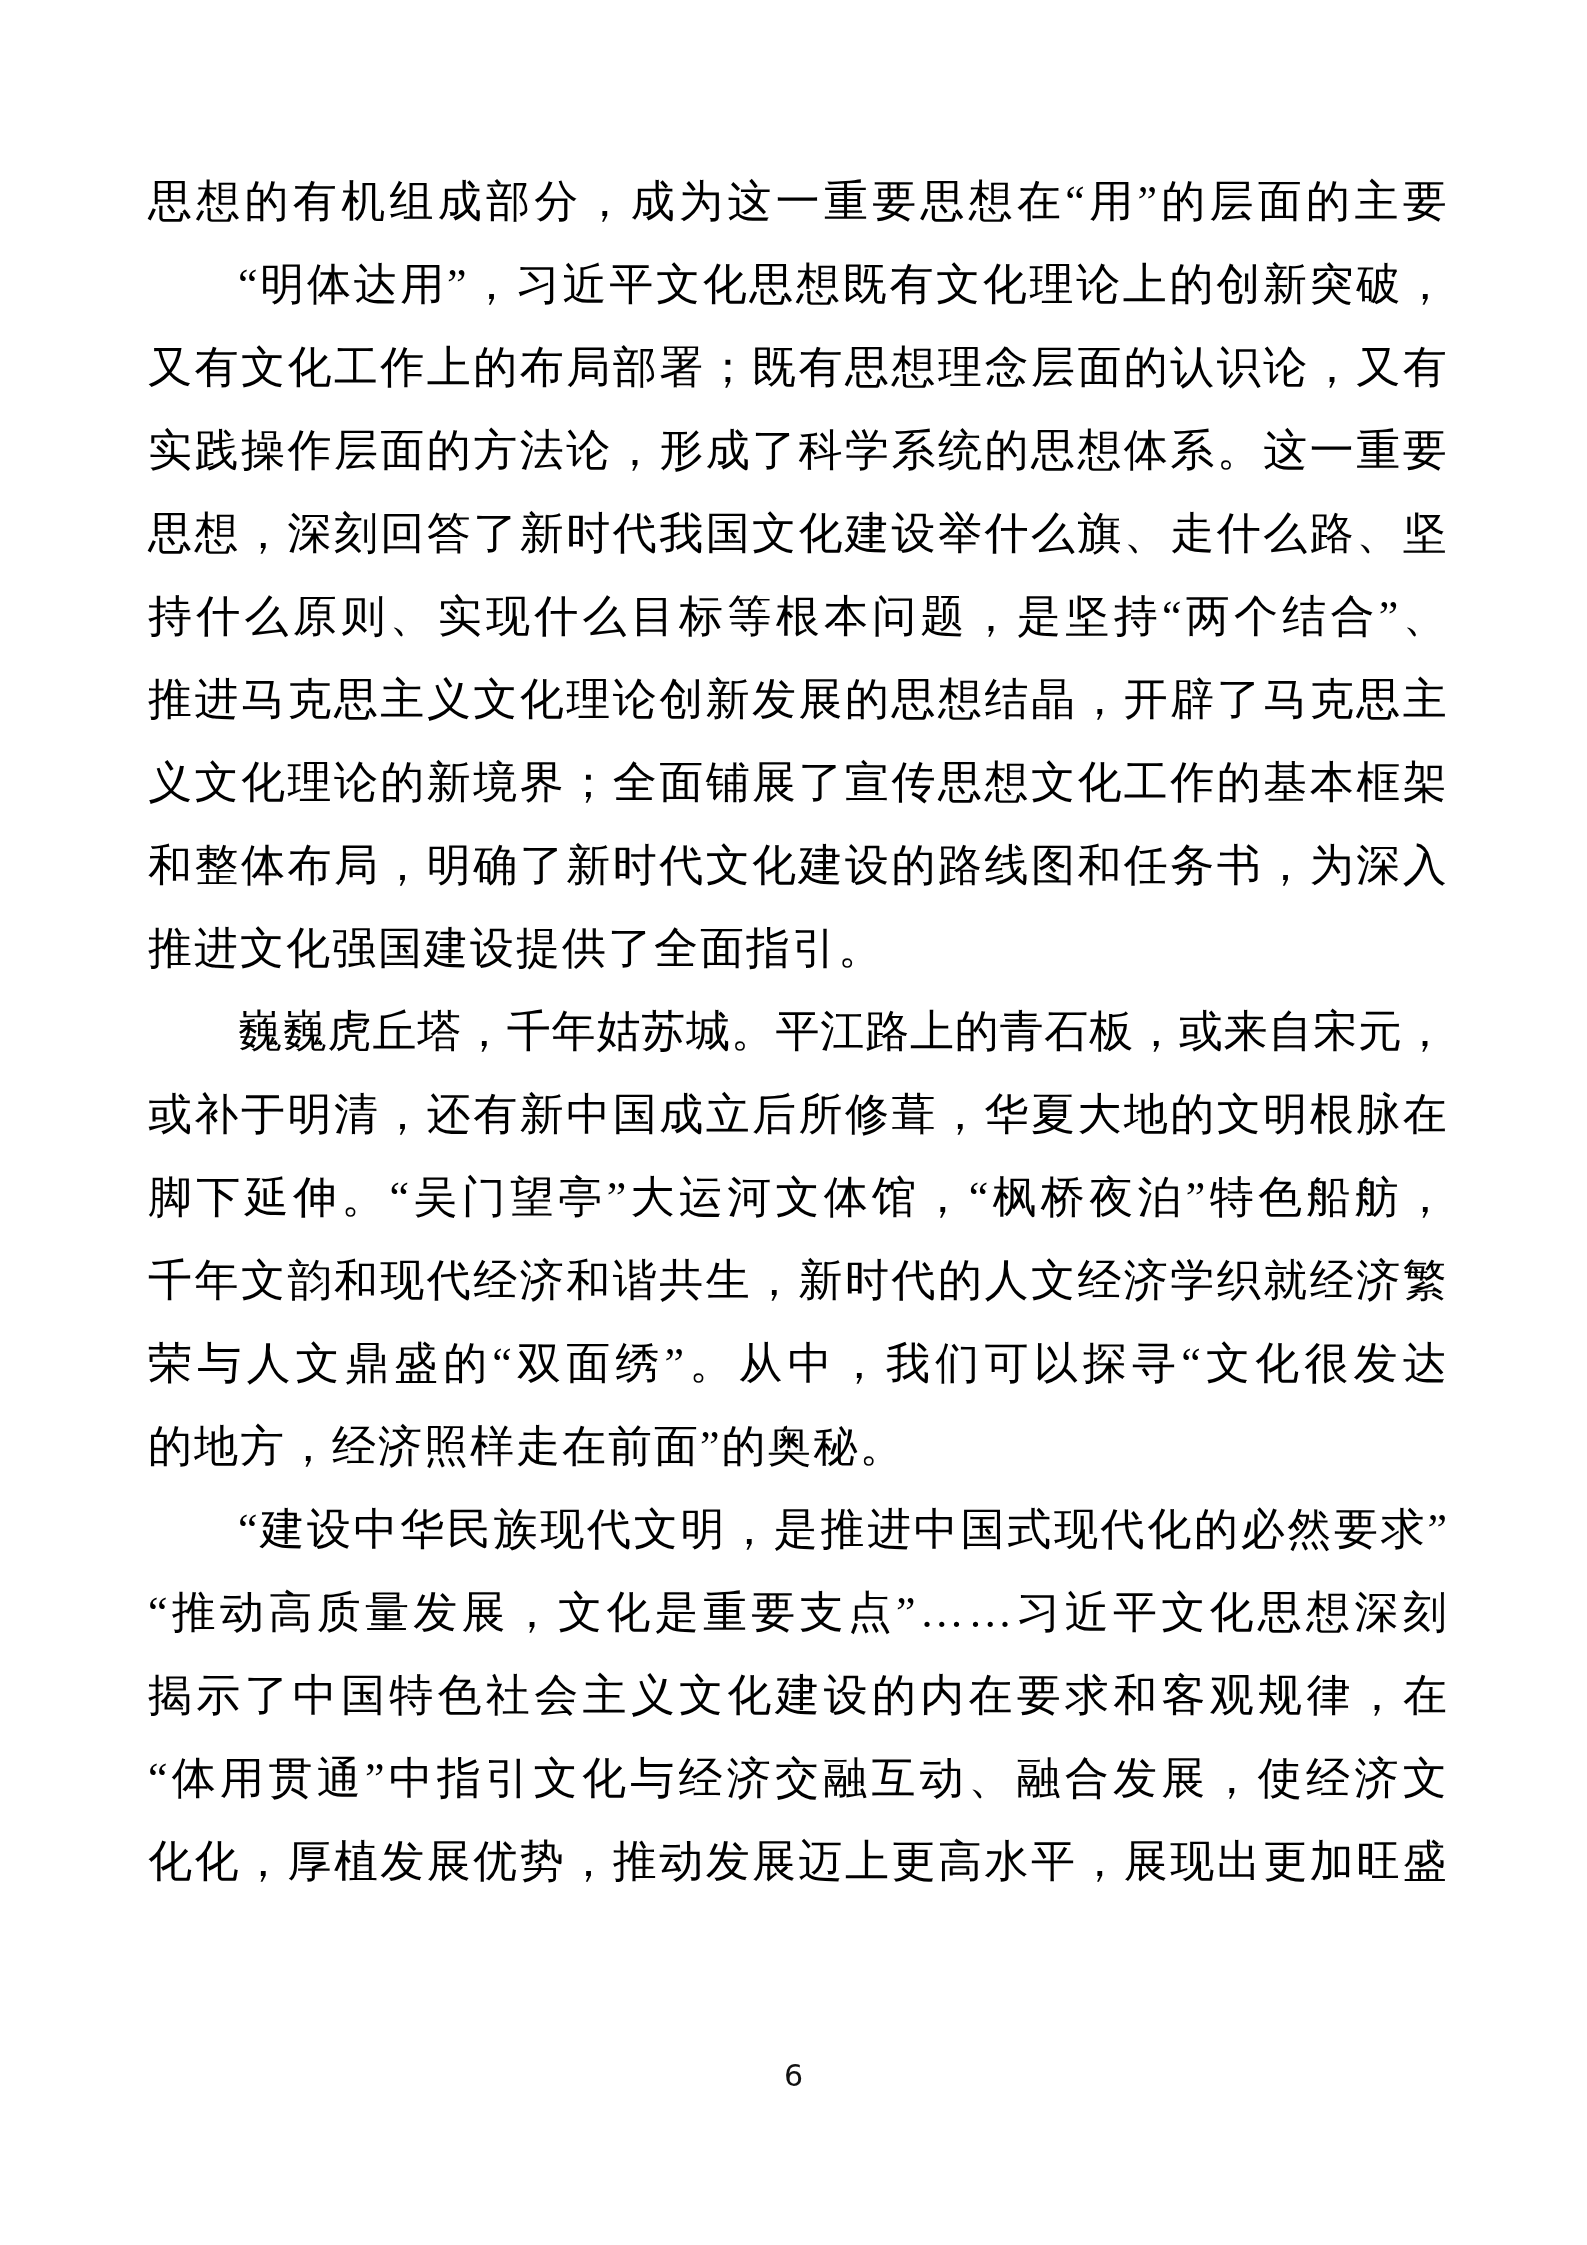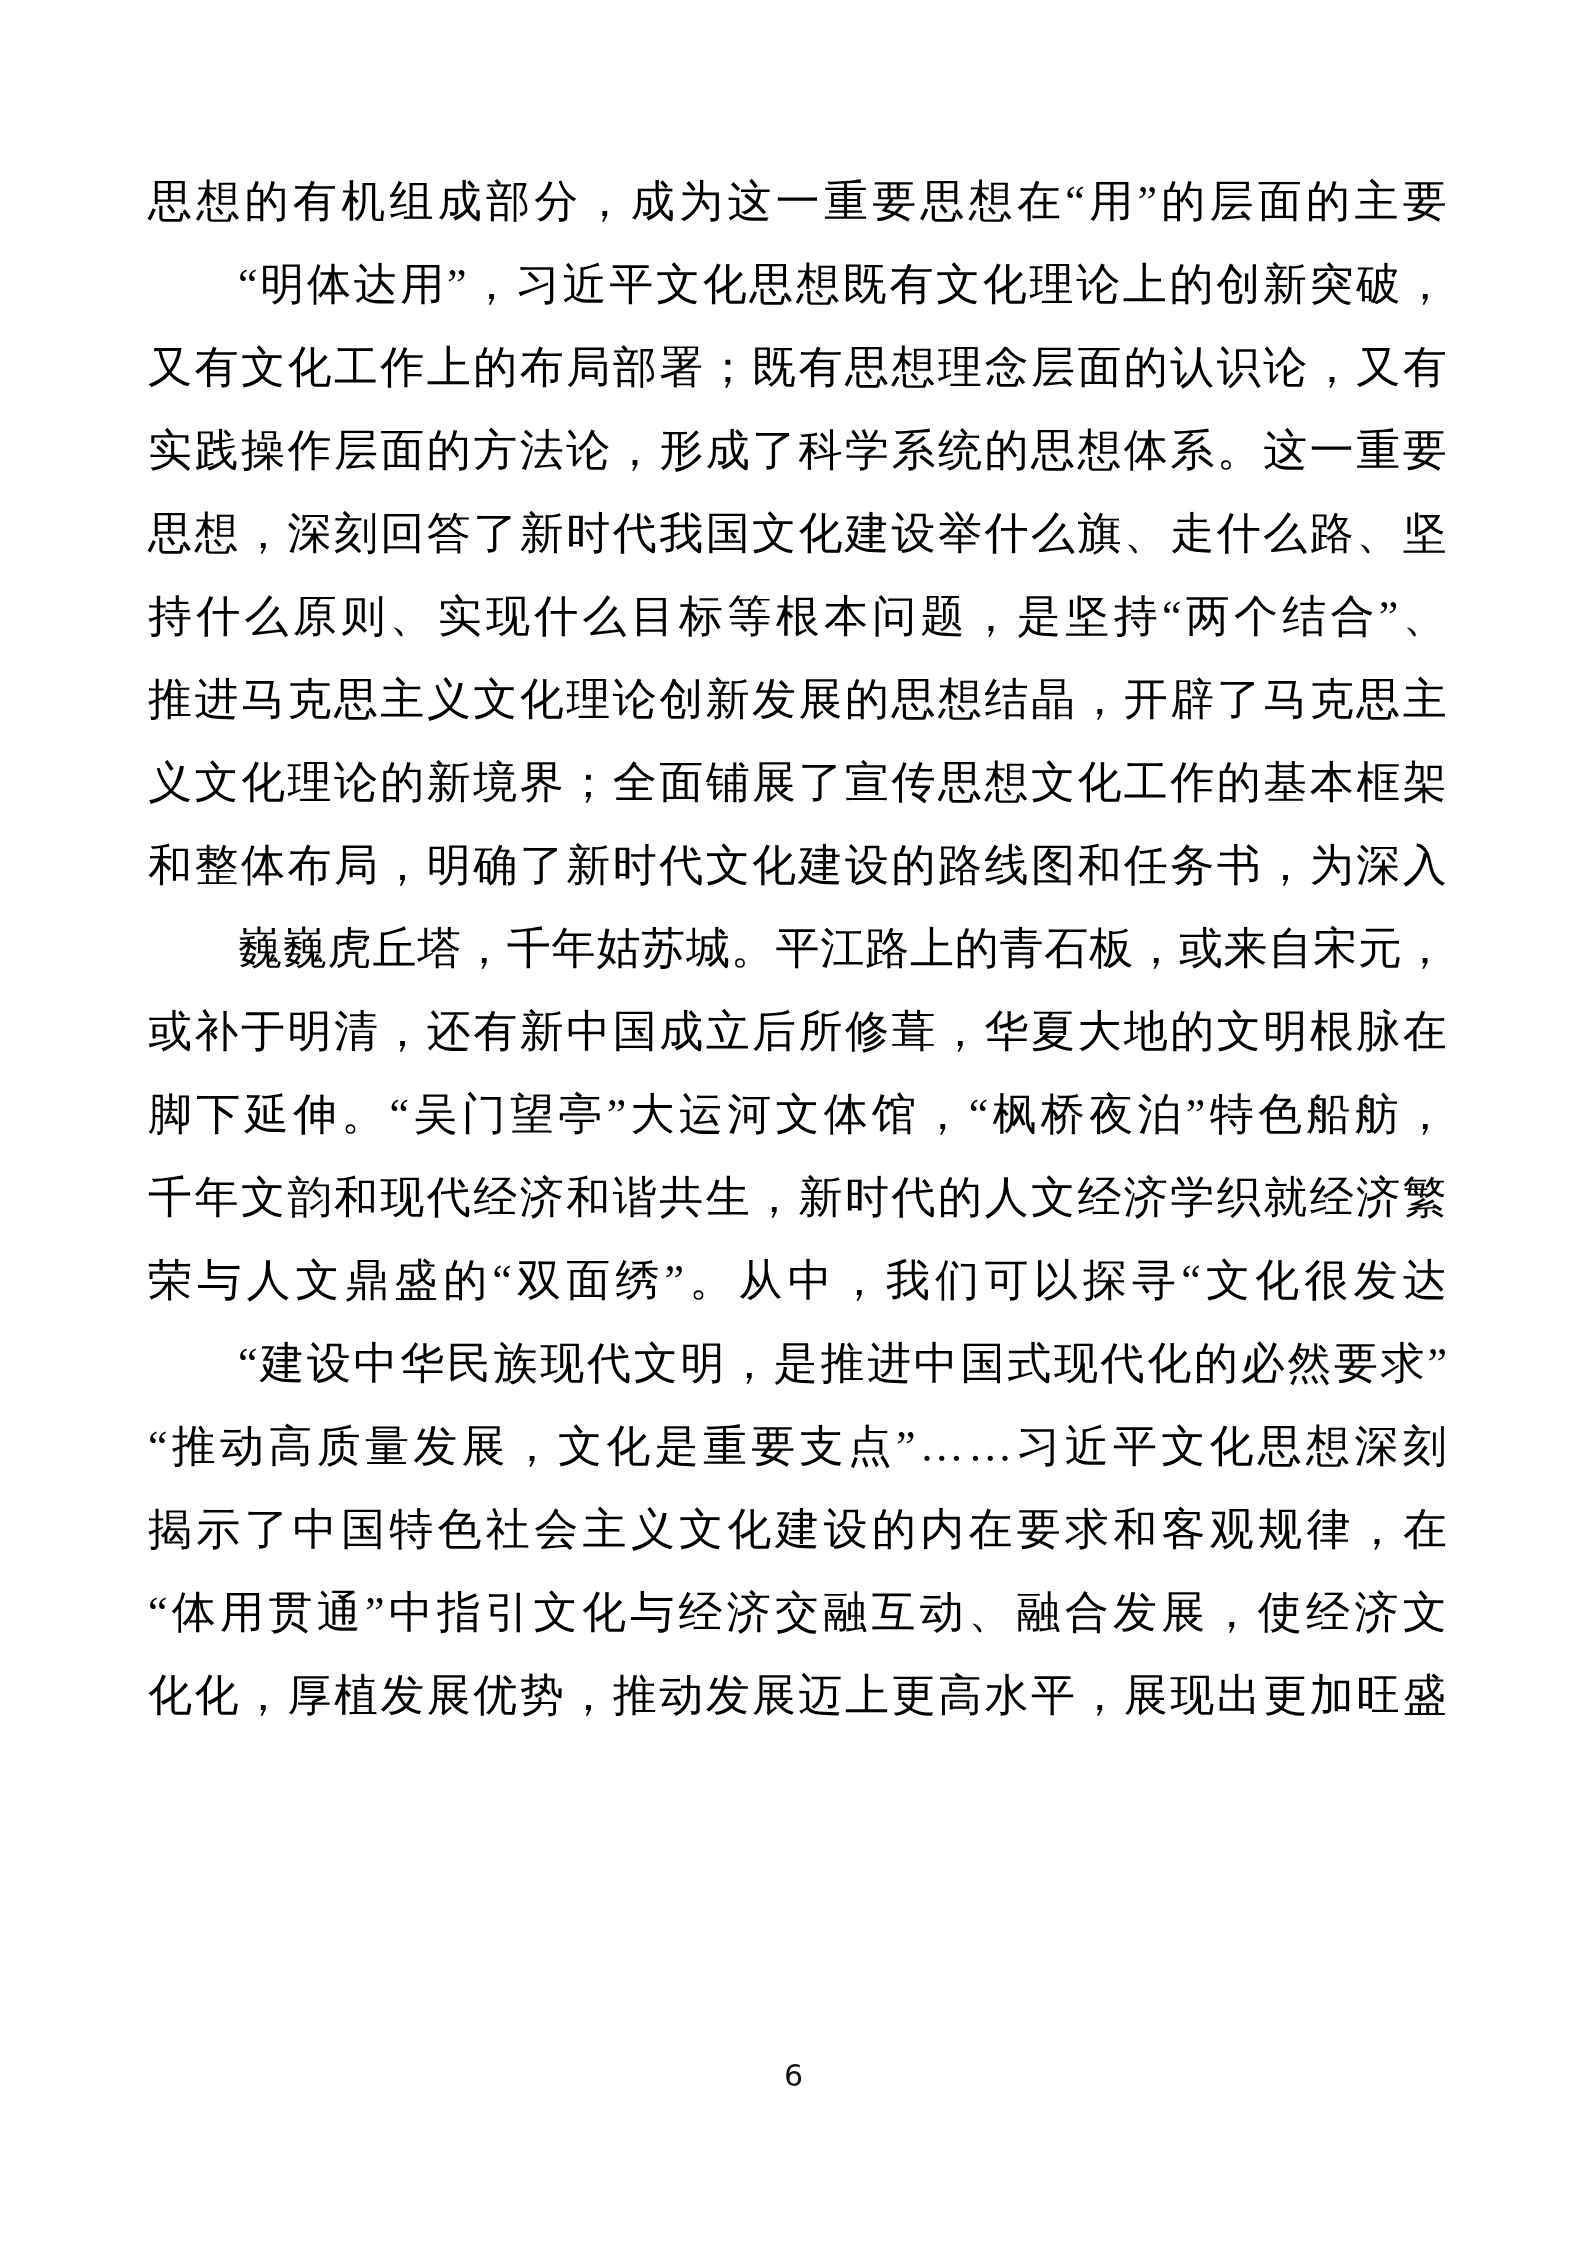--- a/index.html
+++ b/index.html
@@ -314,20 +314,21 @@
         <span>图</span>
         <span>和</span>
         <span>任</span>
         <span>务</span>
         <span>书</span>
         <span>，</span>
         <span>为</span>
         <span>深</span>
         <span>入</span>
       </div>
+      <div class="line">推进文化强国建设提供了全面指引。</div>
       <div class="line j ind">
         <span>巍</span>
         <span>巍</span>
         <span>虎</span>
         <span>丘</span>
         <span>塔</span>
         <span>，</span>
         <span>千</span>
         <span>年</span>
         <span>姑</span>
@@ -464,20 +465,21 @@
         <span>以</span>
         <span>探</span>
         <span>寻</span>
         <span>“</span>
         <span>文</span>
         <span>化</span>
         <span>很</span>
         <span>发</span>
         <span>达</span>
       </div>
+      <div class="line">的地方，经济照样走在前面”的奥秘。</div>
       <div class="line j ind">
         <span>“</span>
         <span>建</span>
         <span>设</span>
         <span>中</span>
         <span>华</span>
         <span>民</span>
         <span>族</span>
         <span>现</span>
         <span>代</span>

